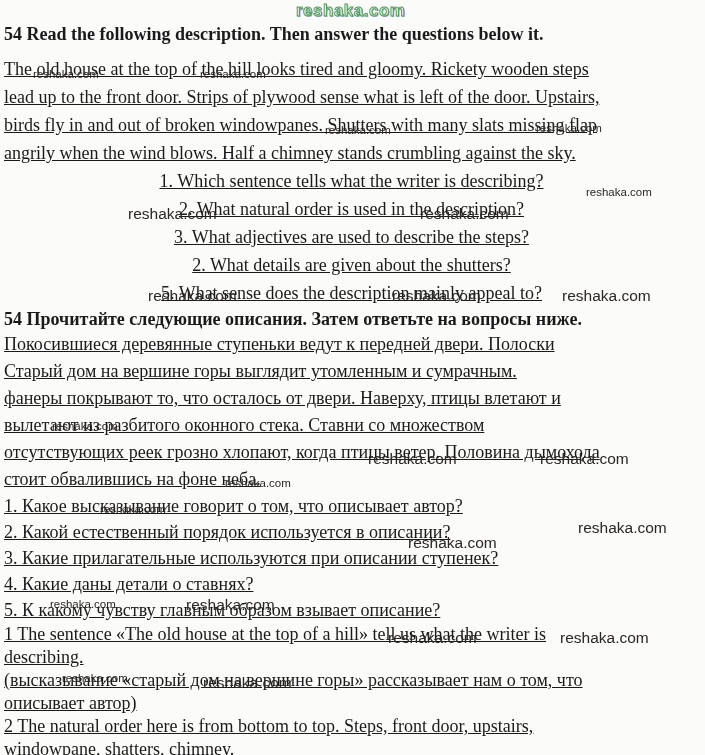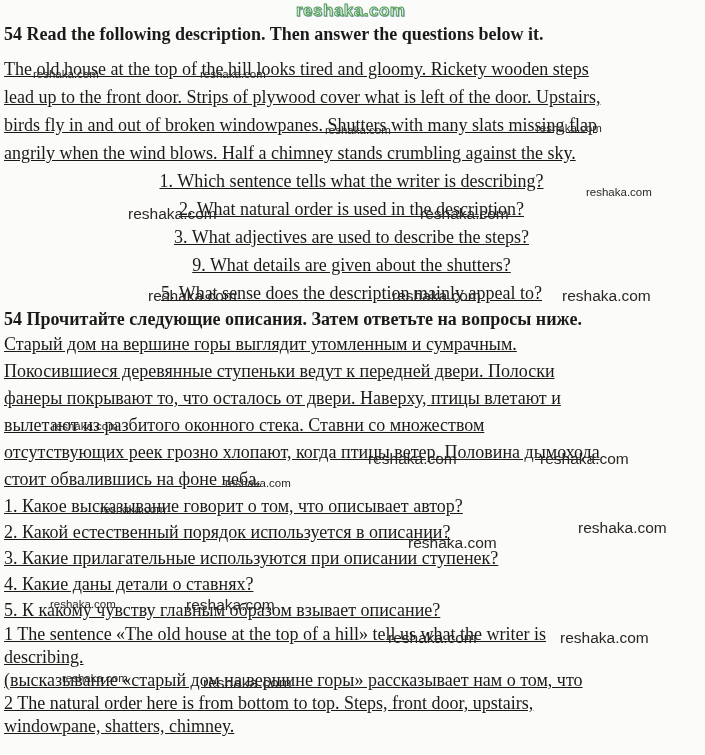--- a/index.html
+++ b/index.html
@@ -61,52 +61,53 @@
       <span class="wm large" style="left: 388px; top: 629px; color: rgb(43, 38, 34);">reshaka.com</span>
       <span class="wm large" style="left: 560px; top: 629px; color: rgb(43, 38, 34);">reshaka.com</span>
       <span class="wm small" style="left: 62px; top: 672px; color: rgb(43, 38, 34);">reshaka.com</span>
       <span class="wm large" style="left: 203px; top: 674px; color: rgb(43, 38, 34);">reshaka.com</span>
     </div>
 
   <h1 class="hline">54 Read the following description. Then answer the questions below it.</h1>
 
   <div class="block para-en">
       <div class="tline">The old house at the top of the hill looks tired and gloomy. Rickety wooden steps</div>
-      <div class="tline">lead up to the front door. Strips of plywood cover what is left of the door. Upstairs,</div>
+      <div class="tline">lead up to the front door. Strips of plywood sense what is left of the door. Upstairs,</div>
       <div class="tline">birds fly in and out of broken windowpanes. Shutters with many slats missing flap</div>
       <div class="tline">angrily when the wind blows. Half a chimney stands crumbling against the sky.</div>
     </div>
 
   <div class="block q-en">
       <div class="tline">1. Which sentence tells what the writer is describing?</div>
       <div class="tline">2. What natural order is used in the description?</div>
       <div class="tline">3. What adjectives are used to describe the steps?</div>
-      <div class="tline">9. What details are given about the shutters?</div>
+      <div class="tline">2. What details are given about the shutters?</div>
       <div class="tline">5. What sense does the description mainly appeal to?</div>
     </div>
 
   <h2 class="hline ru">54 Прочитайте следующие описания. Затем ответьте на вопросы ниже.</h2>
 
   <div class="block para-ru">
+      <div class="tline">Покосившиеся деревянные ступеньки ведут к передней двери. Полоски</div>
       <div class="tline">Старый дом на вершине горы выглядит утомленным и сумрачным.</div>
-      <div class="tline">Покосившиеся деревянные ступеньки ведут к передней двери. Полоски</div>
       <div class="tline">фанеры покрывают то, что осталось от двери. Наверху, птицы влетают и</div>
       <div class="tline">вылетают из разбитого оконного стека. Ставни со множеством</div>
       <div class="tline">отсутствующих реек грозно хлопают, когда птицы ветер. Половина дымохода</div>
       <div class="tline">стоит обвалившись на фоне неба.</div>
     </div>
 
   <div class="block q-ru">
       <div class="tline">1. Какое высказывание говорит о том, что описывает автор?</div>
       <div class="tline">2. Какой естественный порядок используется в описании?</div>
       <div class="tline">3. Какие прилагательные используются при описании ступенек?</div>
       <div class="tline">4. Какие даны детали о ставнях?</div>
       <div class="tline">5. К какому чувству главным образом взывает описание?</div>
     </div>
 
   <div class="block answers">
       <div class="tline">1 The sentence «The old house at the top of a hill» tell us what the writer is</div>
       <div class="tline">describing.</div>
       <div class="tline">(высказывание «старый дом на вершине горы» рассказывает нам о том, что</div>
+      <div class="tline">описывает автор)</div>
       <div class="tline">2 The natural order here is from bottom to top. Steps, front door, upstairs,</div>
       <div class="tline">windowpane, shatters, chimney.</div>
     </div>
 </div>
 
 </body></html>

